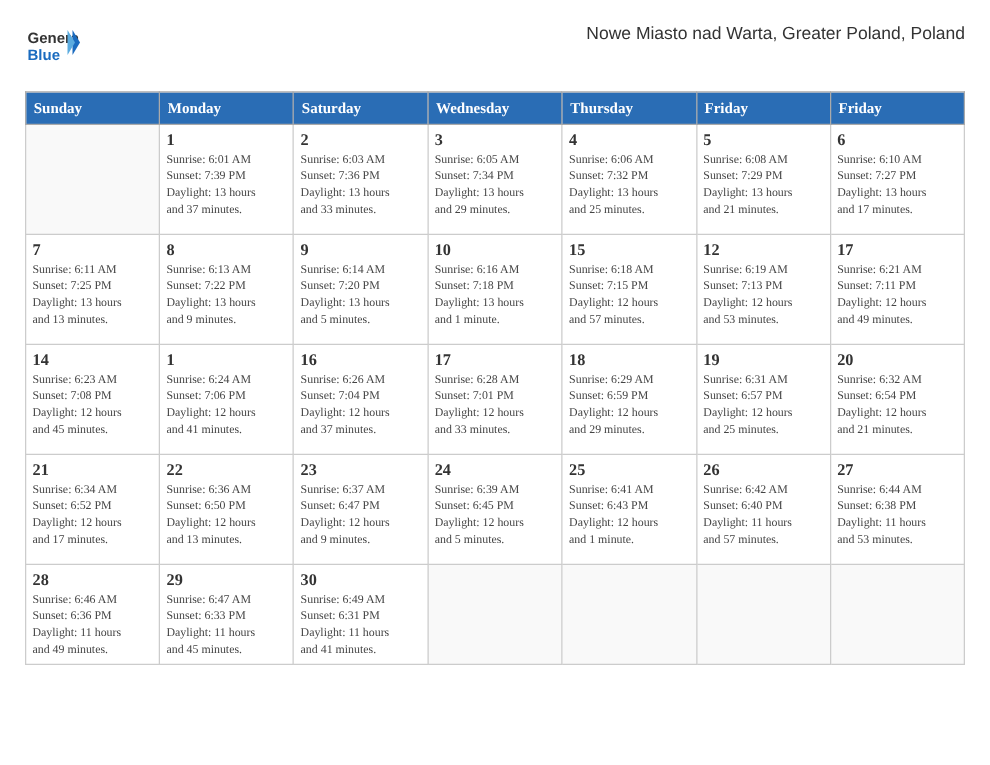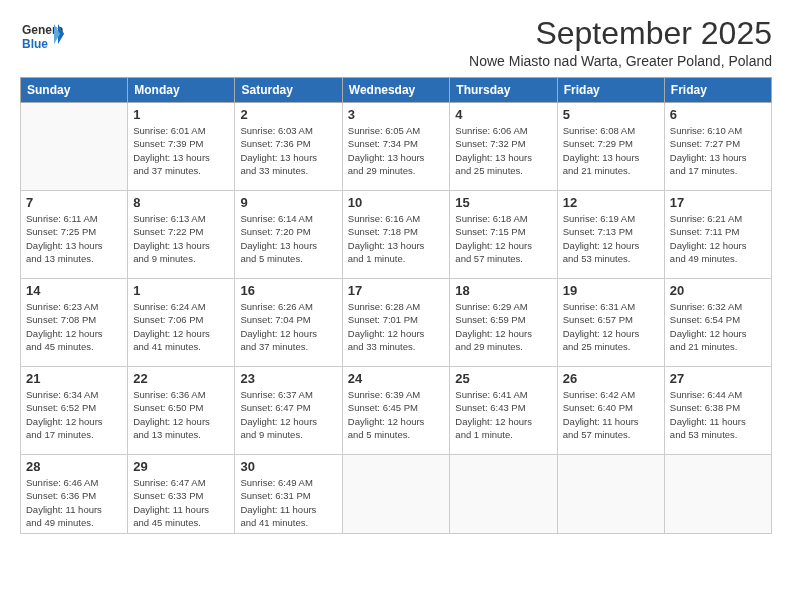--- a/index.html
+++ b/index.html
@@ -36,20 +36,21 @@
     }
     .location {
       font-size: 14px;
       color: #333;
       margin-top: 2px;
     }
     .calendar {
       width: 100%;
       border-collapse: collapse;
       margin-top: 8px;
+      font-family: Liberation Serif, serif;
     }
     .calendar th {
       background: #2a6db5;
       color: #fff;
       font-size: 12px;
       font-weight: bold;
       padding: 5px 6px;
       text-align: left;
       border: 1px solid #aaa;
     }
@@ -93,21 +94,20 @@
 
           <text x="2" y="18" font-size="12" font-weight="bold" fill="#333" font-family="Arial">General</text>
           <text x="2" y="32" font-size="12" font-weight="bold" fill="#1a6bbf" font-family="Arial">Blue</text>
 
           <polygon points="38,8 44,18 38,28" fill="#1a6bbf"></polygon>
           <polygon points="34,8 40,18 34,28" fill="#5aabdf"></polygon>
         </svg>
       </div>
     </div>
     <div class="title-block">
-      <div class="month-title">September 2025</div>
       <div class="location">Nowe Miasto nad Warta, Greater Poland, Poland</div>
     </div>
   </div>
 
   <table class="calendar">
     <thead>
       <tr>
         <th>Sunday</th>
         <th>Monday</th>
         <th>Saturday</th>

